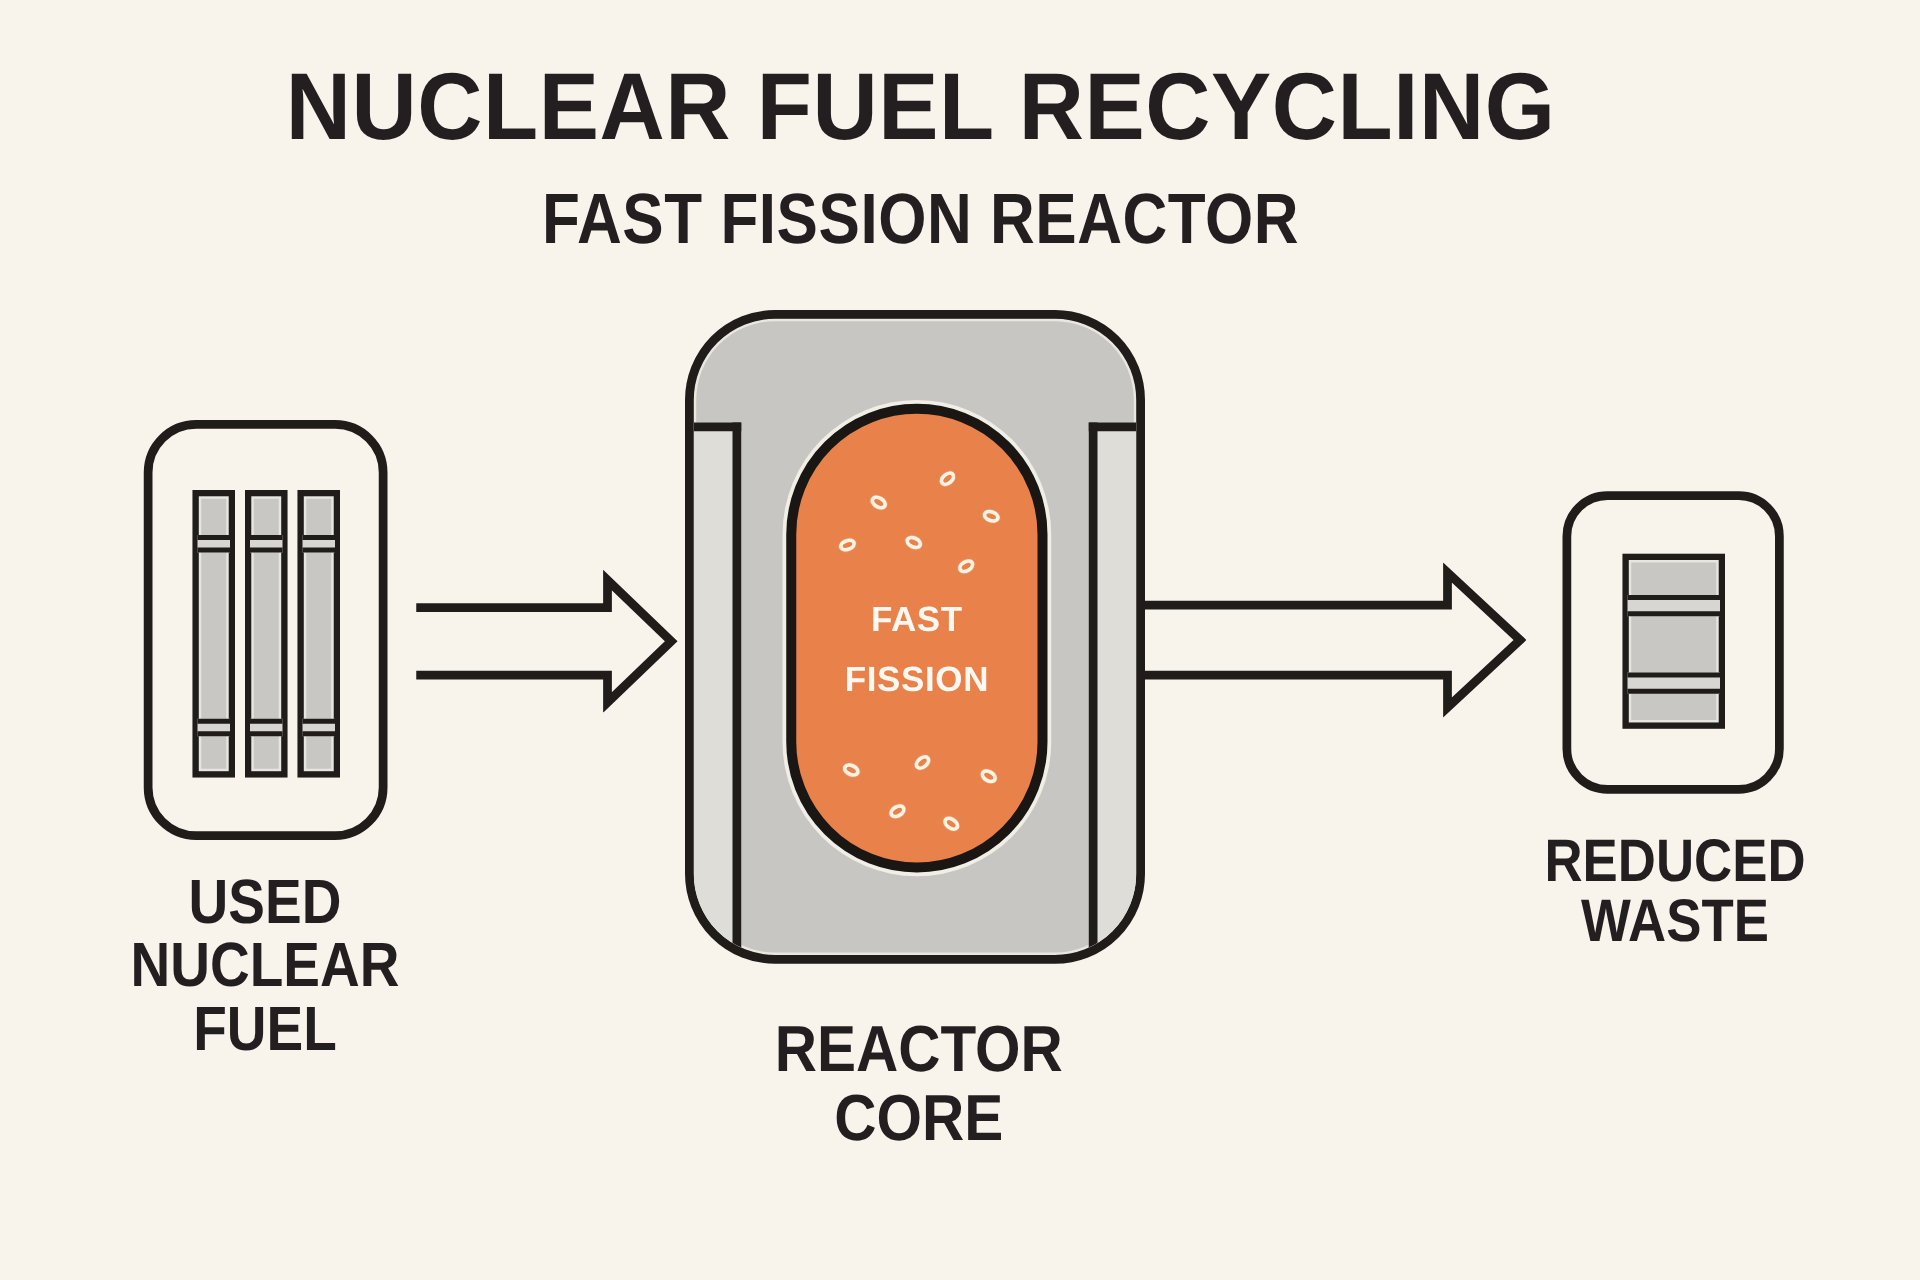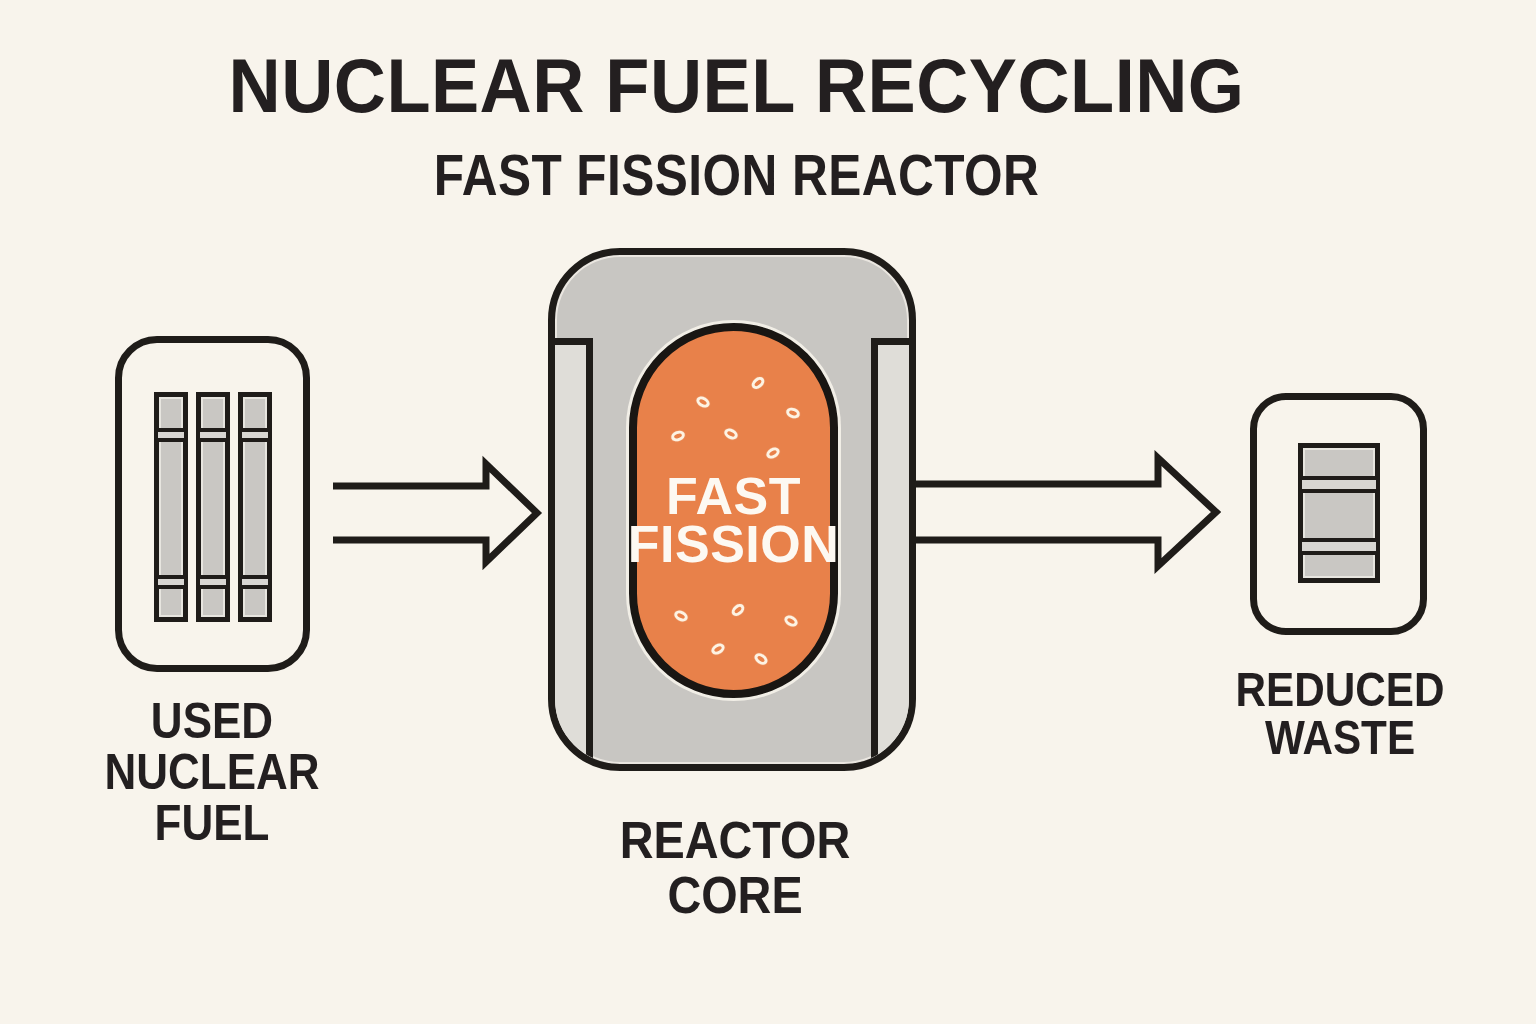--- a/index.html
+++ b/index.html
@@ -73,21 +73,21 @@
   .liner-right{right:0;border-left:7px solid var(--ink);}
 
   .core{
     position:absolute;left:74px;top:68px;width:209px;height:375px;
     background:var(--orange);border:8px solid #191613;border-radius:110px;
     box-shadow:0 0 0 3px rgba(248,244,236,0.85);
   }
   .core-label{
     position:absolute;inset:0;display:flex;align-items:center;justify-content:center;
     padding-top:18px;text-align:center;white-space:pre-line;
-    font-weight:bold;font-size:52px;line-height:48px;color:#fdf9f2;letter-spacing:0.5px;
+    font-weight:bold;font-size:28px;line-height:48px;color:#fdf9f2;letter-spacing:0.5px;
   }
   .particle{
     position:absolute;width:14px;height:10px;border:3px solid var(--cream);
     border-radius:50%;background:transparent;
     box-shadow:0 0 1px rgba(253,243,227,0.8);
   }
 
   
   .arrow{position:absolute;}
   .arrow path{fill:none;stroke:var(--ink);stroke-width:7;stroke-linejoin:miter;}

